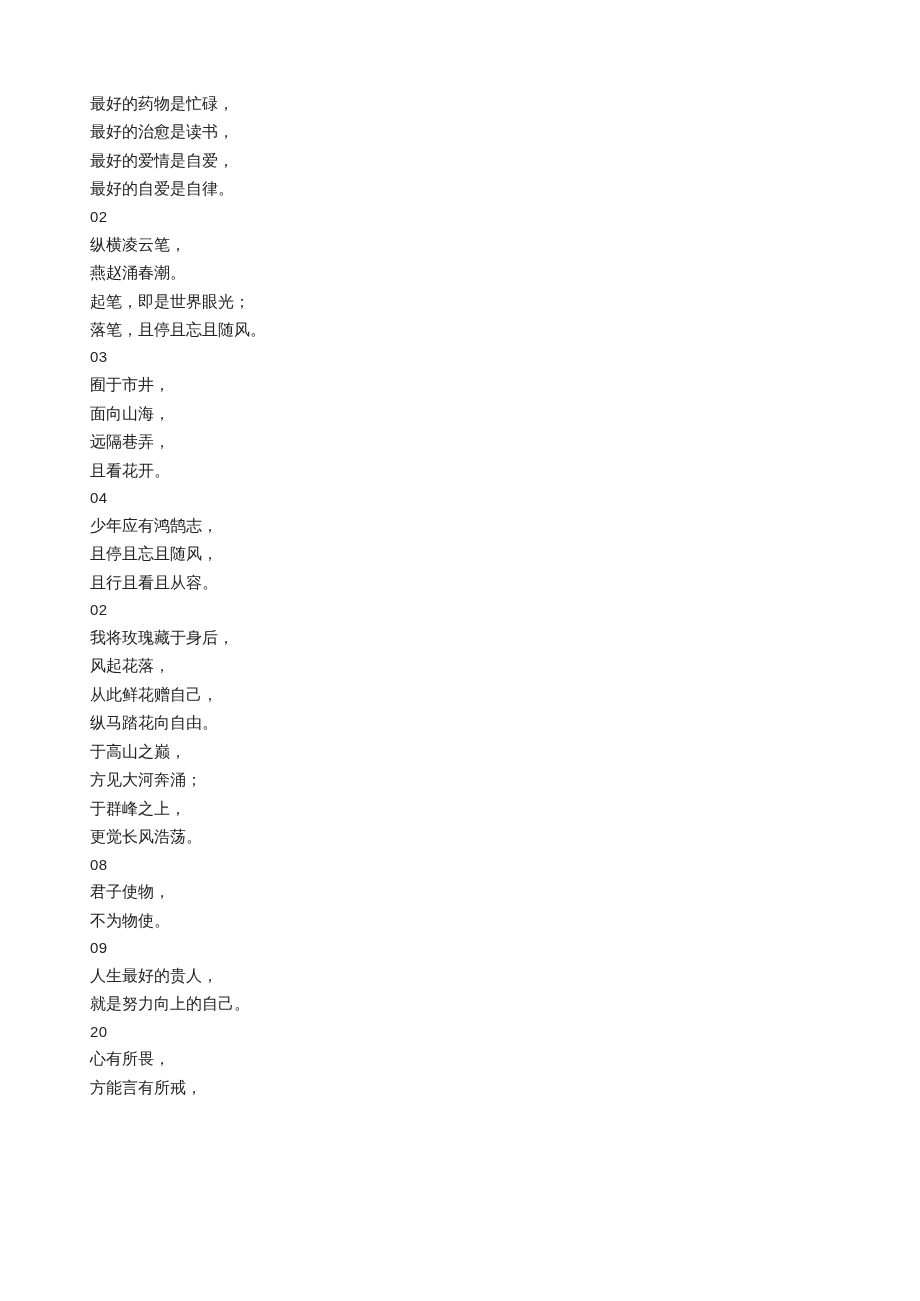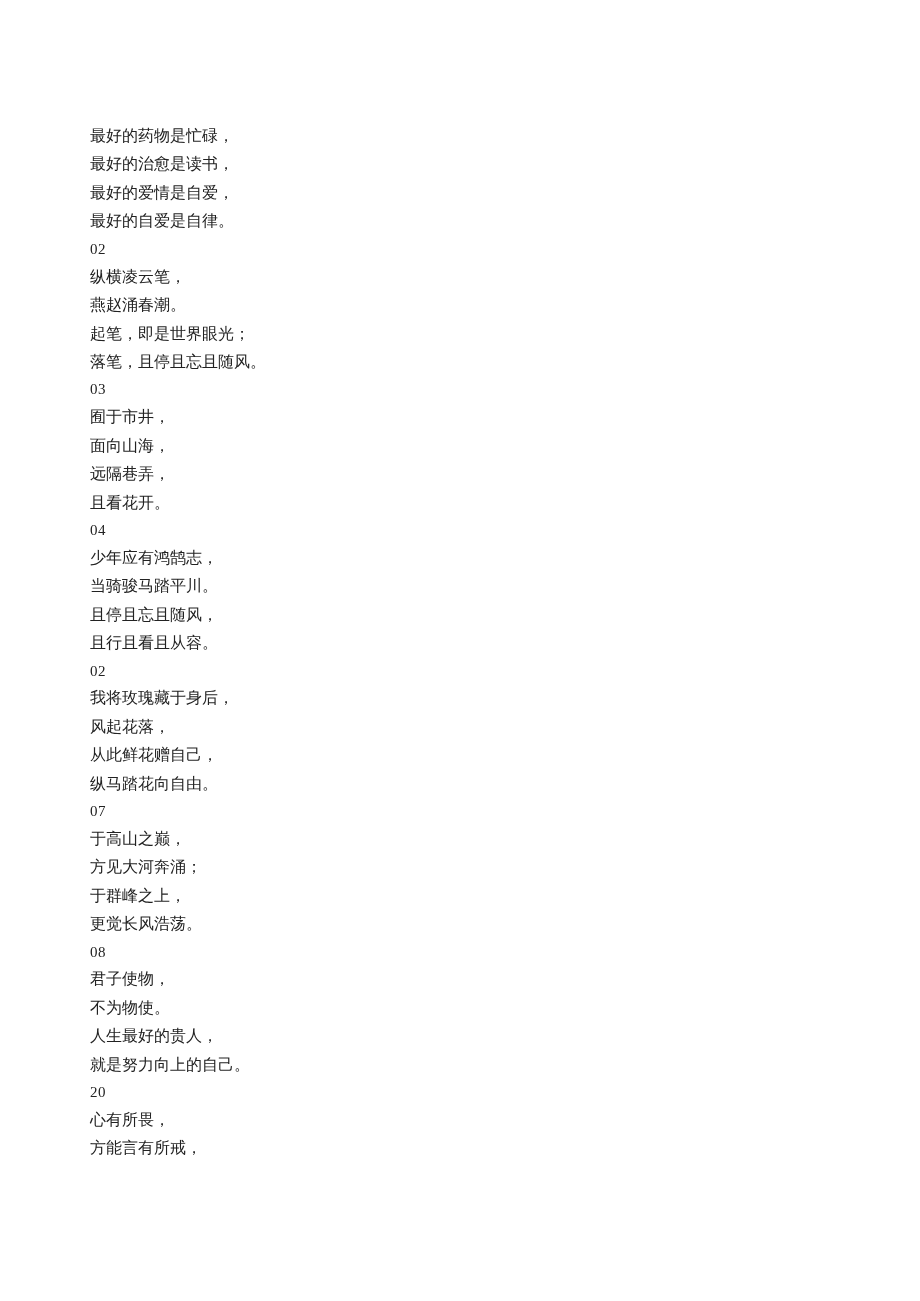--- a/index.html
+++ b/index.html
@@ -6,23 +6,23 @@
   body {
     width: 920px;
     height: 1301px;
     background: #ffffff;
     font-family: "Microsoft YaHei", "SimSun", sans-serif;
     font-size: 16px;
     color: #222;
     padding: 90px 0 0 90px;
     line-height: 1.78;
   }
-  .content { width: 700px; margin-top: 32px; }
+  .content { width: 700px; }
   .line { white-space: pre; }
-  .num { font-family: Liberation Serif, serif; font-size: 15px; letter-spacing: 0.5px; }
+  .num { font-family: Liberation Sans, sans-serif; font-size: 15px; letter-spacing: 0.5px; }
 </style>
 </head>
 <body>
 
 <div class="content" id="doc">
     <div class="line">最好的药物是忙碌，</div>
     <div class="line">最好的治愈是读书，</div>
     <div class="line">最好的爱情是自爱，</div>
     <div class="line">最好的自爱是自律。</div>
     <div class="line num">02</div>
@@ -30,34 +30,33 @@
     <div class="line">燕赵涌春潮。</div>
     <div class="line">起笔，即是世界眼光；</div>
     <div class="line">落笔，且停且忘且随风。</div>
     <div class="line num">03</div>
     <div class="line">囿于市井，</div>
     <div class="line">面向山海，</div>
     <div class="line">远隔巷弄，</div>
     <div class="line">且看花开。</div>
     <div class="line num">04</div>
     <div class="line">少年应有鸿鹄志，</div>
-    <div class="line">当骑骏马踏平川。</div>
     <div class="line">且停且忘且随风，</div>
     <div class="line">且行且看且从容。</div>
     <div class="line num">02</div>
     <div class="line">我将玫瑰藏于身后，</div>
     <div class="line">风起花落，</div>
     <div class="line">从此鲜花赠自己，</div>
     <div class="line">纵马踏花向自由。</div>
-    <div class="line num">07</div>
     <div class="line">于高山之巅，</div>
     <div class="line">方见大河奔涌；</div>
     <div class="line">于群峰之上，</div>
     <div class="line">更觉长风浩荡。</div>
     <div class="line num">08</div>
     <div class="line">君子使物，</div>
     <div class="line">不为物使。</div>
+    <div class="line num">09</div>
     <div class="line">人生最好的贵人，</div>
     <div class="line">就是努力向上的自己。</div>
     <div class="line num">20</div>
     <div class="line">心有所畏，</div>
     <div class="line">方能言有所戒，</div>
   </div>
 
 </body></html>

